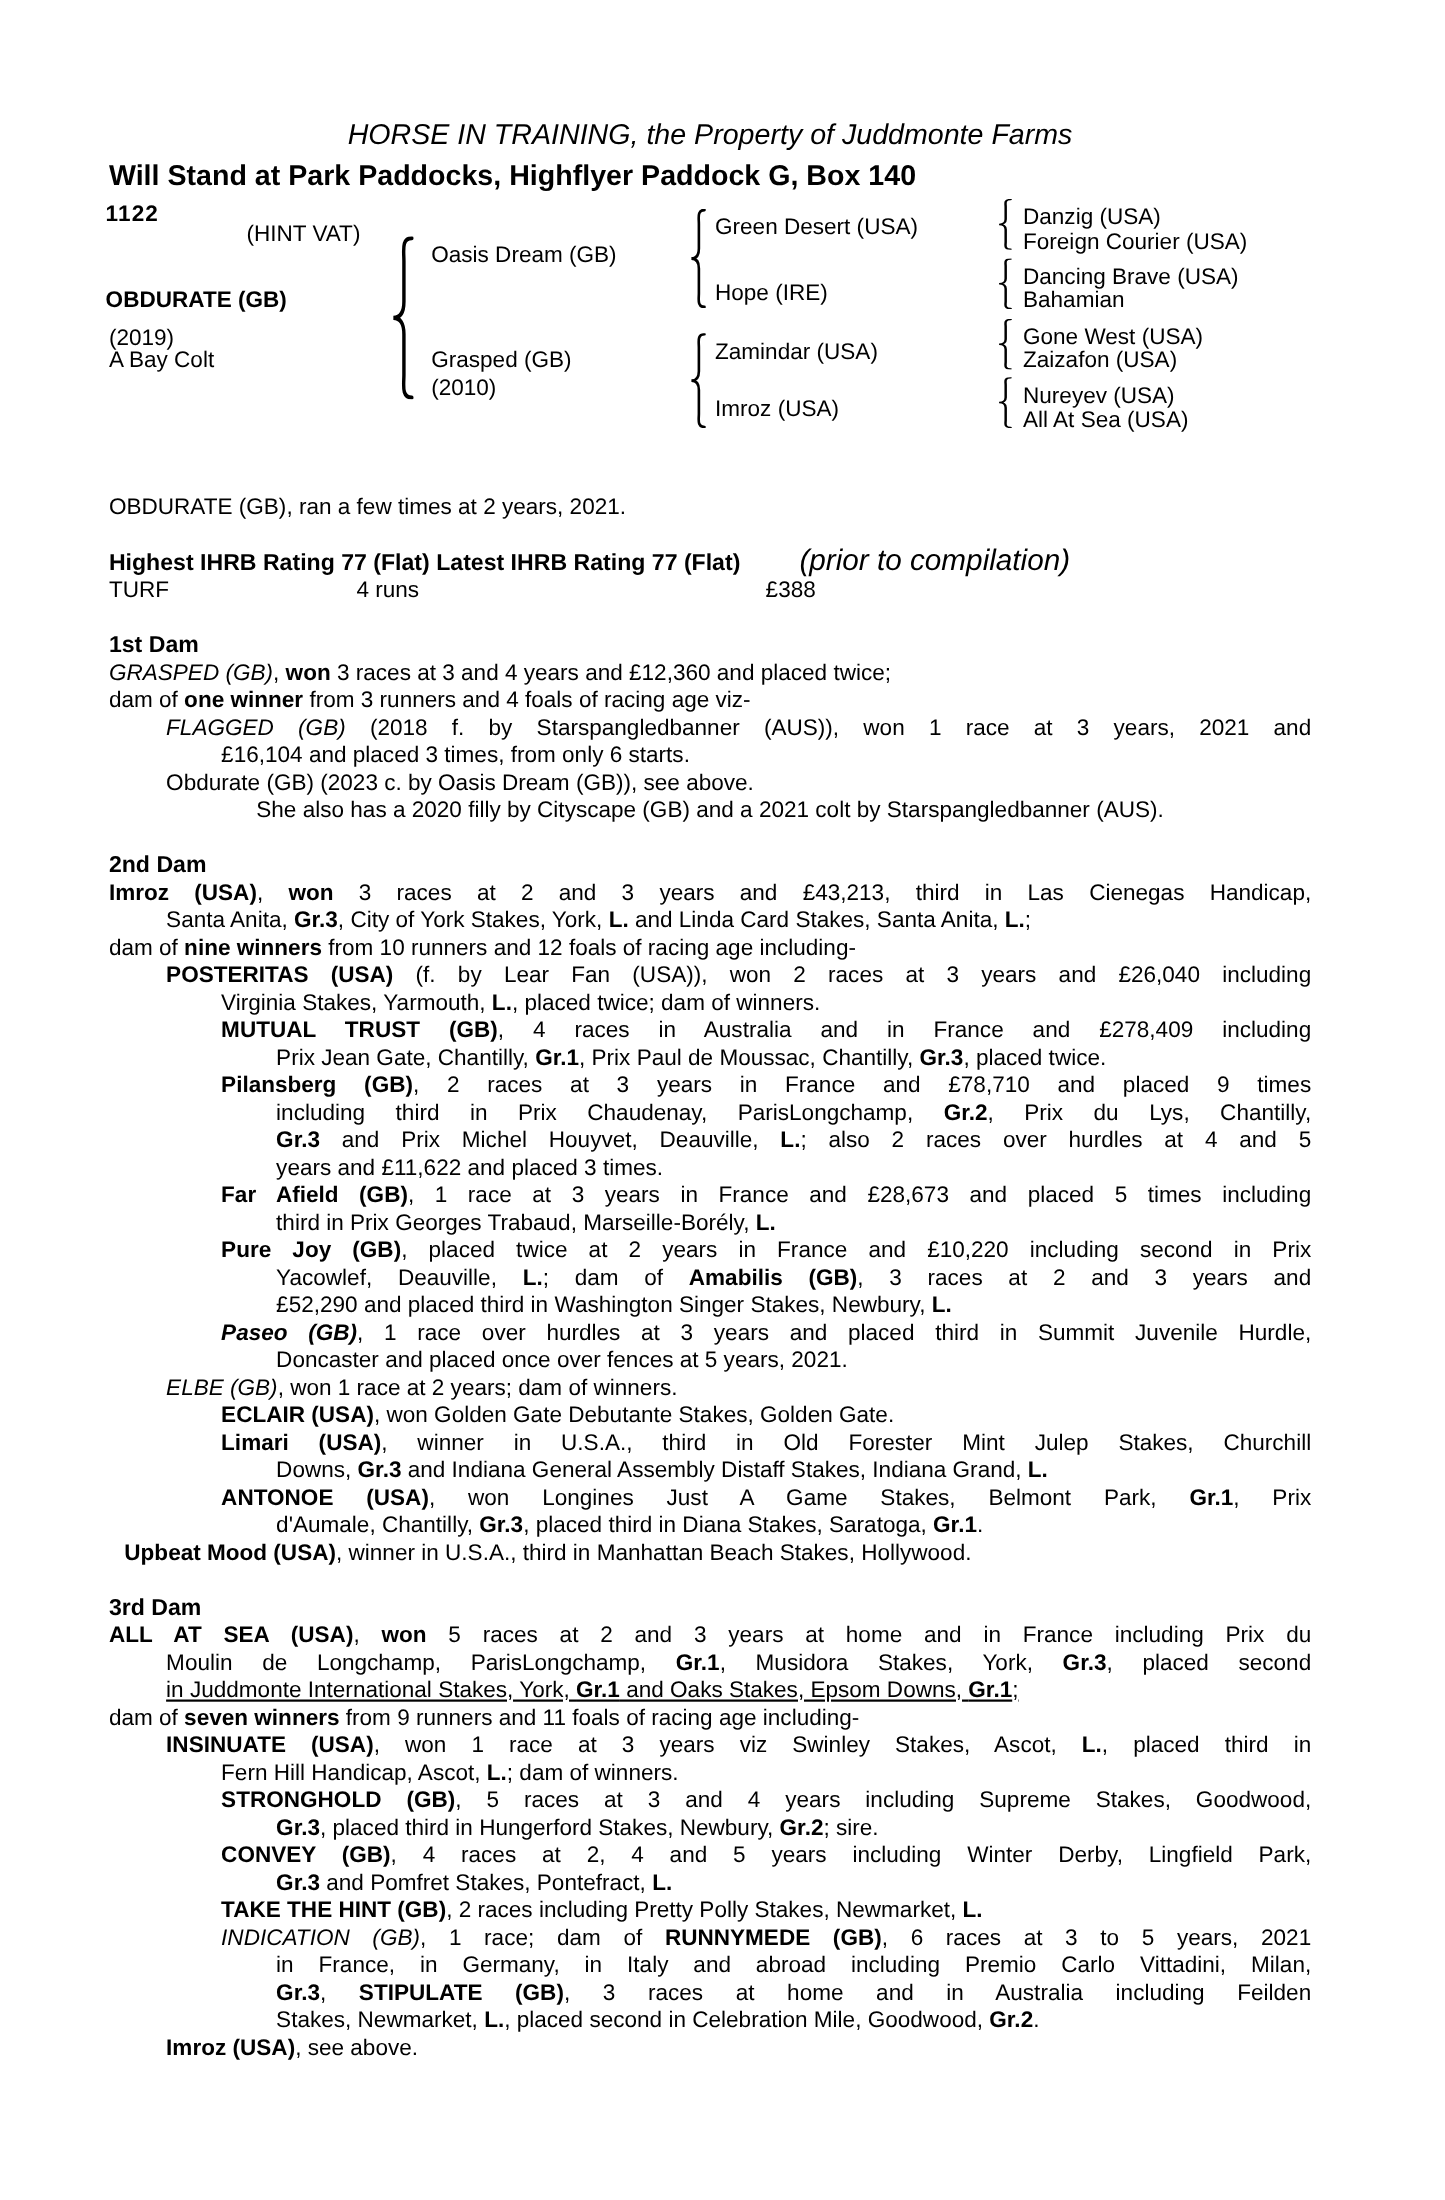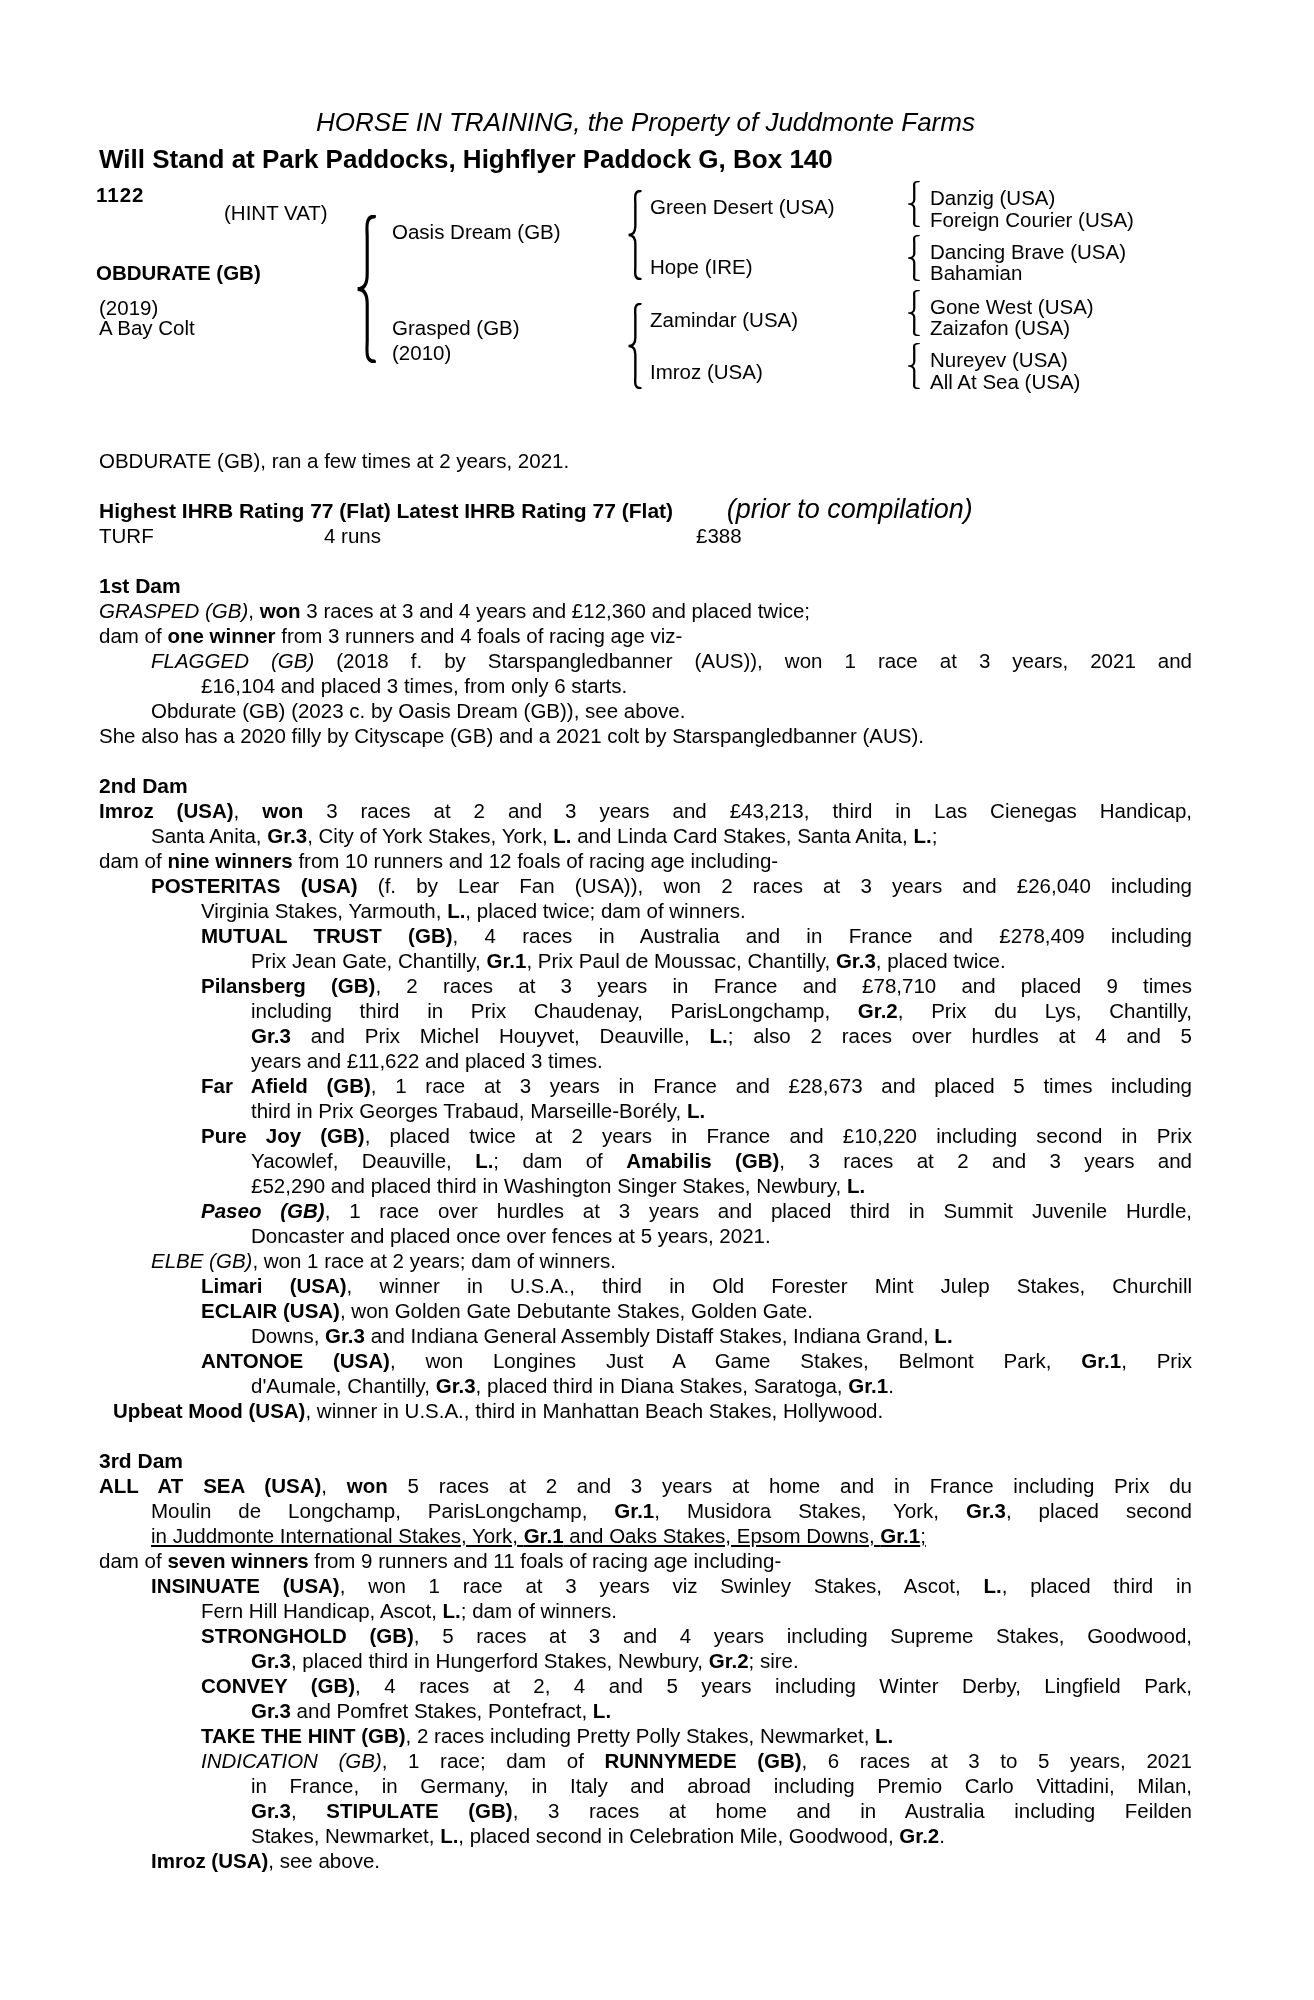--- a/index.html
+++ b/index.html
@@ -123,21 +123,21 @@
 </div>
 
 <div id="sections">
     <div class="section">
       <div class="dam-h">1st Dam</div>
       <div class="line" style="margin-left: 99px;"><span class="ri">GRASPED (GB)</span><span class="r">, </span><span class="rb">won</span><span class="r"> 3 races at 3 and 4 years and £12,360 and placed twice;</span></div>
       <div class="line" style="margin-left: 99px;"><span class="r">dam of </span><span class="rb">one winner</span><span class="r"> from 3 runners and 4 foals of racing age viz-</span></div>
       <div class="line just" style="margin-left: 151px;"><span class="ri">FLAGGED (GB)</span><span class="r"> (2018 f. by Starspangledbanner (AUS)), won 1 race at 3 years, 2021 and</span></div>
       <div class="line" style="margin-left: 201px;"><span class="r">£16,104 and placed 3 times, from only 6 starts.</span></div>
       <div class="line" style="margin-left: 151px;"><span class="r">Obdurate (GB) (2023 c. by Oasis Dream (GB)), see above.</span></div>
-      <div class="line" style="margin-left: 99px;"><span class="r">She also has a 2020 filly by Cityscape (GB) and a 2021 colt by Starspangledbanner (AUS).</span></div>
+      <div class="line" style="margin-left: 99px; text-align: center;"><span class="r">She also has a 2020 filly by Cityscape (GB) and a 2021 colt by Starspangledbanner (AUS).</span></div>
     </div>
     <div class="section">
       <div class="dam-h">2nd Dam</div>
       <div class="line just" style="margin-left: 99px;"><span class="rb">Imroz (USA)</span><span class="r">, </span><span class="rb">won</span><span class="r"> 3 races at 2 and 3 years and £43,213, third in Las Cienegas Handicap,</span></div>
       <div class="line" style="margin-left: 151px;"><span class="r">Santa Anita, </span><span class="rb">Gr.3</span><span class="r">, City of York Stakes, York, </span><span class="rb">L.</span><span class="r"> and Linda Card Stakes, Santa Anita, </span><span class="rb">L.</span><span class="r">;</span></div>
       <div class="line" style="margin-left: 99px;"><span class="r">dam of </span><span class="rb">nine winners</span><span class="r"> from 10 runners and 12 foals of racing age including-</span></div>
       <div class="line just" style="margin-left: 151px;"><span class="rb">POSTERITAS (USA)</span><span class="r"> (f. by Lear Fan (USA)), won 2 races at 3 years and £26,040 including</span></div>
       <div class="line" style="margin-left: 201px;"><span class="r">Virginia Stakes, Yarmouth, </span><span class="rb">L.</span><span class="r">, placed twice; dam of winners.</span></div>
       <div class="line just" style="margin-left: 201px;"><span class="rb">MUTUAL TRUST (GB)</span><span class="r">, 4 races in Australia and in France and £278,409 including</span></div>
       <div class="line" style="margin-left: 251px;"><span class="r">Prix Jean Gate, Chantilly, </span><span class="rb">Gr.1</span><span class="r">, Prix Paul de Moussac, Chantilly, </span><span class="rb">Gr.3</span><span class="r">, placed twice.</span></div>
@@ -146,22 +146,22 @@
       <div class="line just" style="margin-left: 251px;"><span class="rb">Gr.3</span><span class="r"> and Prix Michel Houyvet, Deauville, </span><span class="rb">L.</span><span class="r">; also 2 races over hurdles at 4 and 5</span></div>
       <div class="line" style="margin-left: 251px;"><span class="r">years and £11,622 and placed 3 times.</span></div>
       <div class="line just" style="margin-left: 201px;"><span class="rb">Far Afield (GB)</span><span class="r">, 1 race at 3 years in France and £28,673 and placed 5 times including</span></div>
       <div class="line" style="margin-left: 251px;"><span class="r">third in Prix Georges Trabaud, Marseille-Borély, </span><span class="rb">L.</span></div>
       <div class="line just" style="margin-left: 201px;"><span class="rb">Pure Joy (GB)</span><span class="r">, placed twice at 2 years in France and £10,220 including second in Prix</span></div>
       <div class="line just" style="margin-left: 251px;"><span class="r">Yacowlef, Deauville, </span><span class="rb">L.</span><span class="r">; dam of </span><span class="rb">Amabilis (GB)</span><span class="r">, 3 races at 2 and 3 years and</span></div>
       <div class="line" style="margin-left: 251px;"><span class="r">£52,290 and placed third in Washington Singer Stakes, Newbury, </span><span class="rb">L.</span></div>
       <div class="line just" style="margin-left: 201px;"><span class="rbi">Paseo (GB)</span><span class="r">, 1 race over hurdles at 3 years and placed third in Summit Juvenile Hurdle,</span></div>
       <div class="line" style="margin-left: 251px;"><span class="r">Doncaster and placed once over fences at 5 years, 2021.</span></div>
       <div class="line" style="margin-left: 151px;"><span class="ri">ELBE (GB)</span><span class="r">, won 1 race at 2 years; dam of winners.</span></div>
+      <div class="line" style="margin-left: 201px;"><span class="rb">ECLAIR (USA)</span><span class="r">, won Golden Gate Debutante Stakes, Golden Gate.</span></div>
       <div class="line just" style="margin-left: 201px;"><span class="rb">Limari (USA)</span><span class="r">, winner in U.S.A., third in Old Forester Mint Julep Stakes, Churchill</span></div>
-      <div class="line" style="margin-left: 201px;"><span class="rb">ECLAIR (USA)</span><span class="r">, won Golden Gate Debutante Stakes, Golden Gate.</span></div>
       <div class="line" style="margin-left: 251px;"><span class="r">Downs, </span><span class="rb">Gr.3</span><span class="r"> and Indiana General Assembly Distaff Stakes, Indiana Grand, </span><span class="rb">L.</span></div>
       <div class="line just" style="margin-left: 201px;"><span class="rb">ANTONOE (USA)</span><span class="r">, won Longines Just A Game Stakes, Belmont Park, </span><span class="rb">Gr.1</span><span class="r">, Prix</span></div>
       <div class="line" style="margin-left: 251px;"><span class="r">d'Aumale, Chantilly, </span><span class="rb">Gr.3</span><span class="r">, placed third in Diana Stakes, Saratoga, </span><span class="rb">Gr.1</span><span class="r">.</span></div>
       <div class="line" style="margin-left: 113px;"><span class="rb">Upbeat Mood (USA)</span><span class="r">, winner in U.S.A., third in Manhattan Beach Stakes, Hollywood.</span></div>
     </div>
     <div class="section">
       <div class="dam-h">3rd Dam</div>
       <div class="line just" style="margin-left: 99px;"><span class="rb">ALL AT SEA (USA)</span><span class="r">, </span><span class="rb">won</span><span class="r"> 5 races at 2 and 3 years at home and in France including Prix du</span></div>
       <div class="line just" style="margin-left: 151px;"><span class="r">Moulin de Longchamp, ParisLongchamp, </span><span class="rb">Gr.1</span><span class="r">, Musidora Stakes, York, </span><span class="rb">Gr.3</span><span class="r">, placed second</span></div>
       <div class="line" style="margin-left: 151px; text-decoration: underline;"><span class="r">in Juddmonte International Stakes, York, </span><span class="rb">Gr.1</span><span class="r"> and Oaks Stakes, Epsom Downs, </span><span class="rb">Gr.1</span><span class="r">;</span></div>

